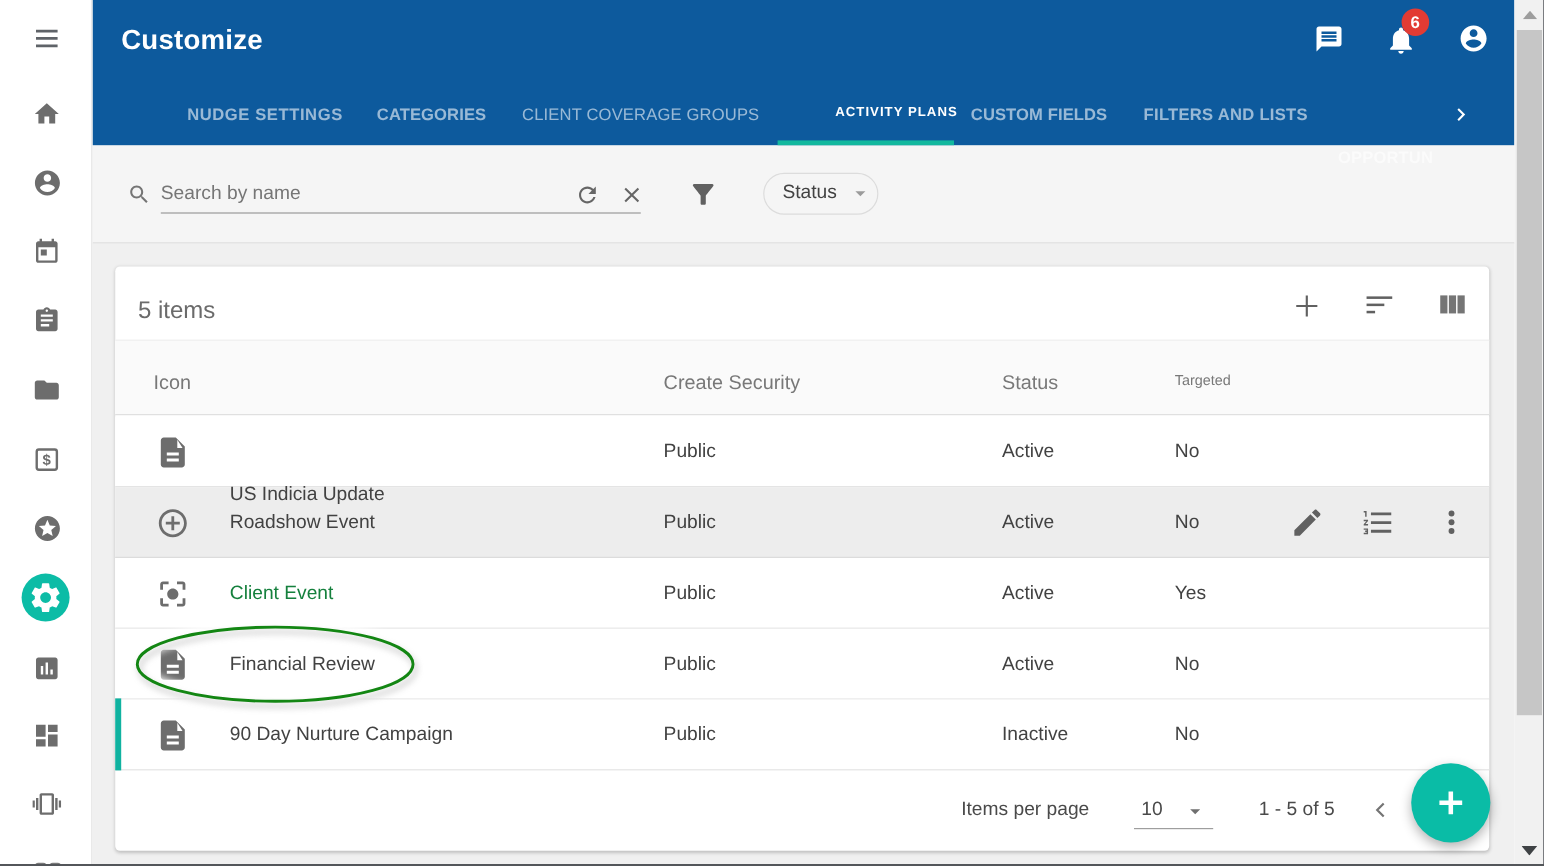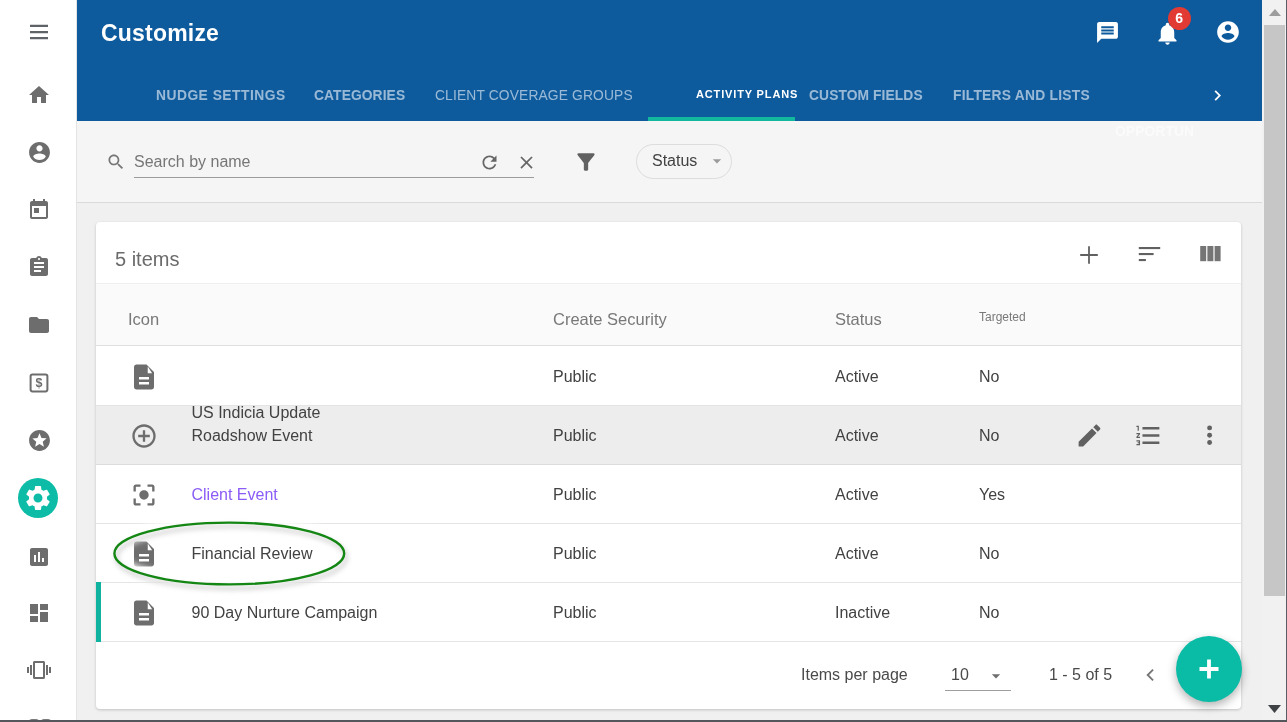--- a/index.html
+++ b/index.html
@@ -90,21 +90,21 @@
 <div class="abs" style="left:96px;top:583px;width:1145px;height:59px;background:#fff;border-bottom:1px solid #e4e4e4;box-sizing:border-box;"></div>
 <div class="abs" style="left:96px;top:582px;width:5px;height:60px;background:#10b2a0;"></div>
 <div class="abs" style="left:191.5px;top:368px;font-size:16px;color:#424242;margin-top:36px;">US Indicia Update</div>
 <div class="abs" style="left:553px;top:368px;font-size:16px;color:#424242;">Public</div>
 <div class="abs" style="left:835px;top:368px;font-size:16px;color:#424242;">Active</div>
 <div class="abs" style="left:979px;top:368px;font-size:16px;color:#424242;">No</div>
 <div class="abs" style="left:191.5px;top:427px;font-size:16px;color:#424242;">Roadshow Event</div>
 <div class="abs" style="left:553px;top:427px;font-size:16px;color:#424242;">Public</div>
 <div class="abs" style="left:835px;top:427px;font-size:16px;color:#424242;">Active</div>
 <div class="abs" style="left:979px;top:427px;font-size:16px;color:#424242;">No</div>
-<div class="abs" style="left:191.5px;top:486px;font-size:16px;color:#8b5cf6;">Client Event</div>
+<div class="abs" style="left:191.5px;top:486px;font-size:16px;color:#15803d;">Client Event</div>
 <div class="abs" style="left:553px;top:486px;font-size:16px;color:#424242;">Public</div>
 <div class="abs" style="left:835px;top:486px;font-size:16px;color:#424242;">Active</div>
 <div class="abs" style="left:979px;top:486px;font-size:16px;color:#424242;">Yes</div>
 <div class="abs" style="left:191.5px;top:545px;font-size:16px;color:#424242;">Financial Review</div>
 <div class="abs" style="left:553px;top:545px;font-size:16px;color:#424242;">Public</div>
 <div class="abs" style="left:835px;top:545px;font-size:16px;color:#424242;">Active</div>
 <div class="abs" style="left:979px;top:545px;font-size:16px;color:#424242;">No</div>
 <div class="abs" style="left:191.5px;top:604px;font-size:16px;color:#424242;">90 Day Nurture Campaign</div>
 <div class="abs" style="left:553px;top:604px;font-size:16px;color:#424242;">Public</div>
 <div class="abs" style="left:835px;top:604px;font-size:16px;color:#424242;">Inactive</div>

